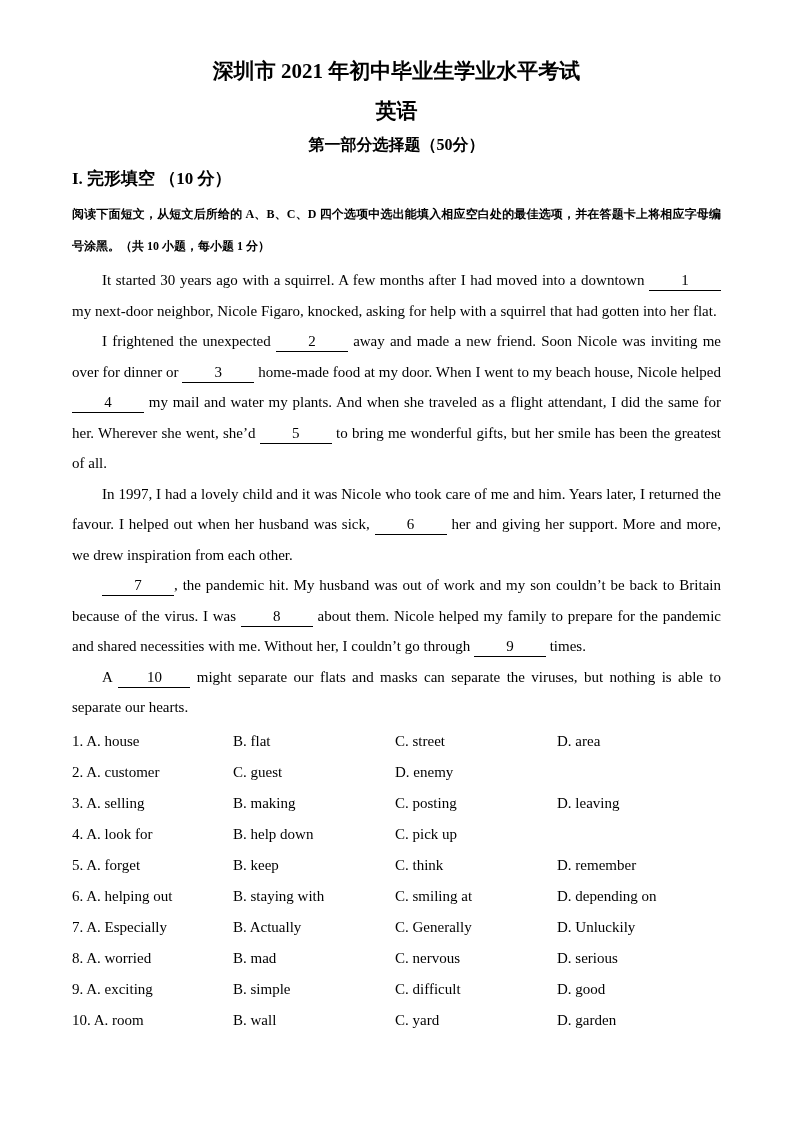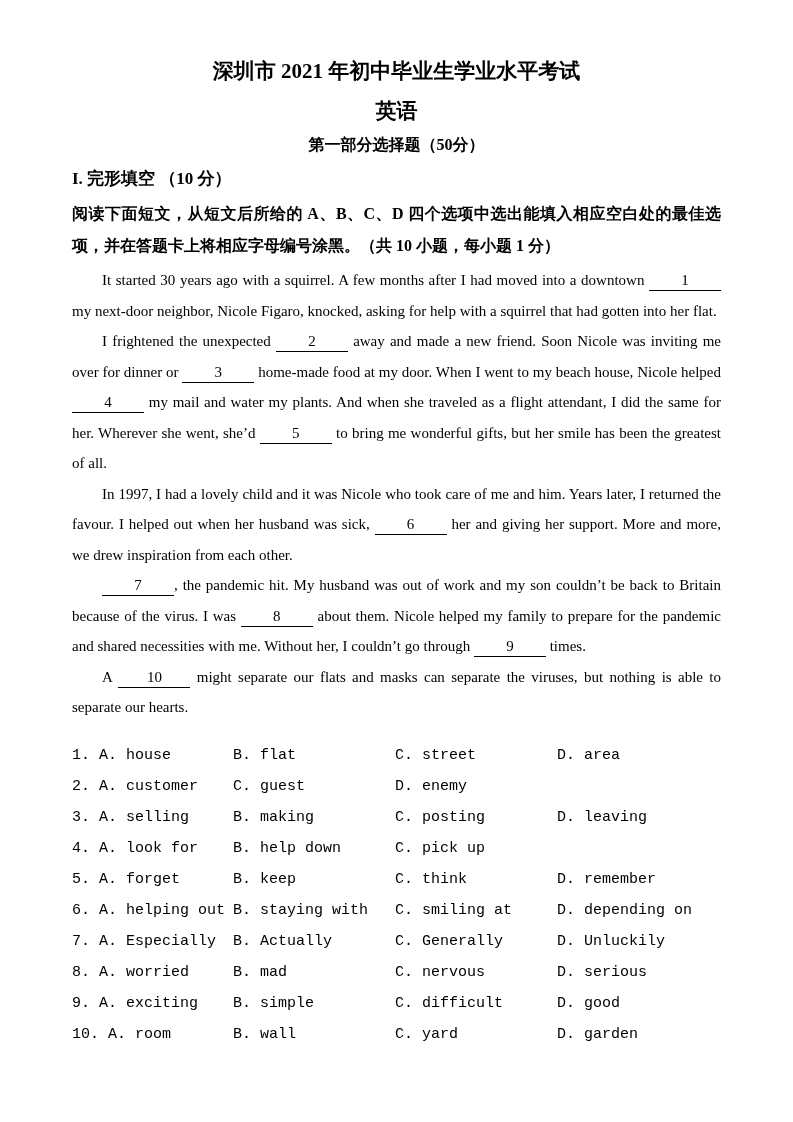--- a/index.html
+++ b/index.html
@@ -40,21 +40,21 @@
     line-height: 22px;
   }
   .part-title {
     font-size: 17px;
     font-weight: bold;
     text-align: left;
     margin: 0 0 7px 0;
     line-height: 24px;
   }
   .instructions {
-    font-size: 16px;
+    font-size: 12px;
     font-weight: bold;
     line-height: 32px;
     text-align: justify;
     margin: 0 0 3px 0;
   }
   .passage { margin: 0; }
   .para {
     font-size: 15px;
     line-height: 30.5px;
     margin: 0;
@@ -64,21 +64,21 @@
   .blank {
     display: inline-block;
     min-width: 58px;
     padding: 0 7px;
     border-bottom: 1px solid #000;
     text-align: center;
     text-indent: 0;
     line-height: 19px;
     font-size: 15px;
   }
-  .questions { margin-top: 17px; font-family: Liberation Mono, monospace; }
+  .questions { margin-top: 3px; }
   .q-row {
     display: grid;
     grid-template-columns: 161px 162px 162px 1fr;
     font-size: 15px;
     line-height: 31px;
   }
   .q-cell { white-space: nowrap; }
 </style>
 </head>
 <body>

